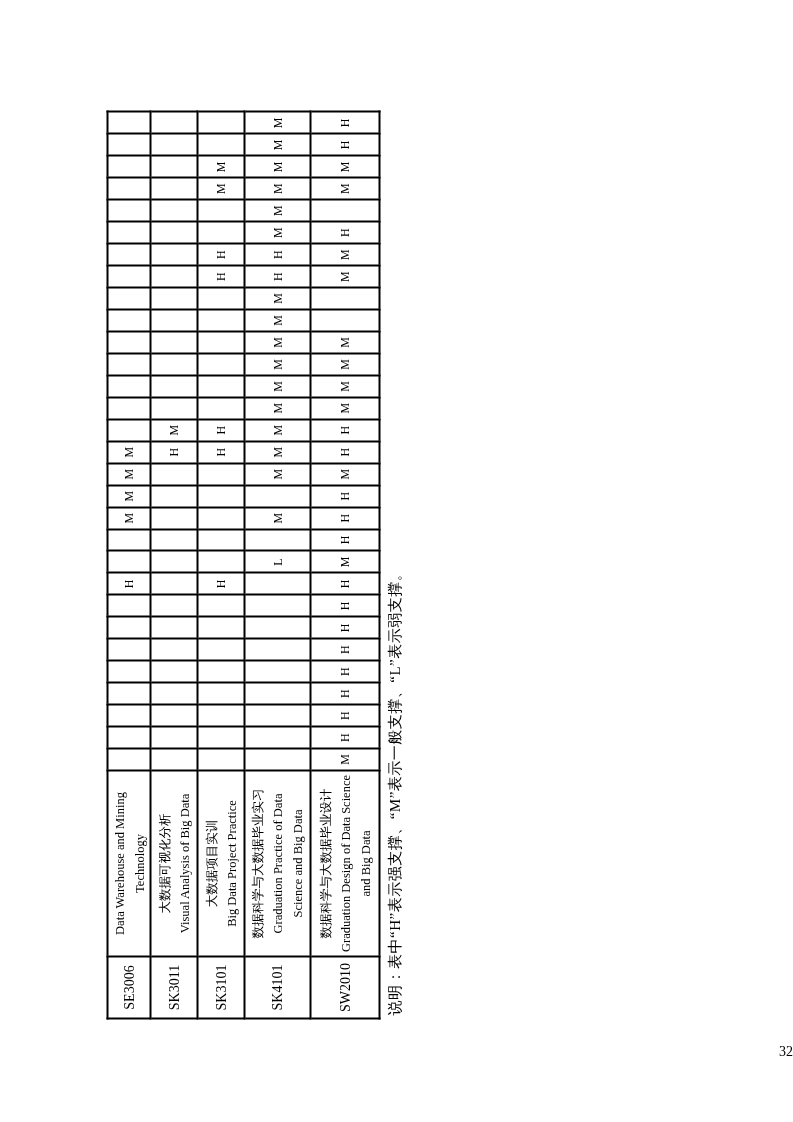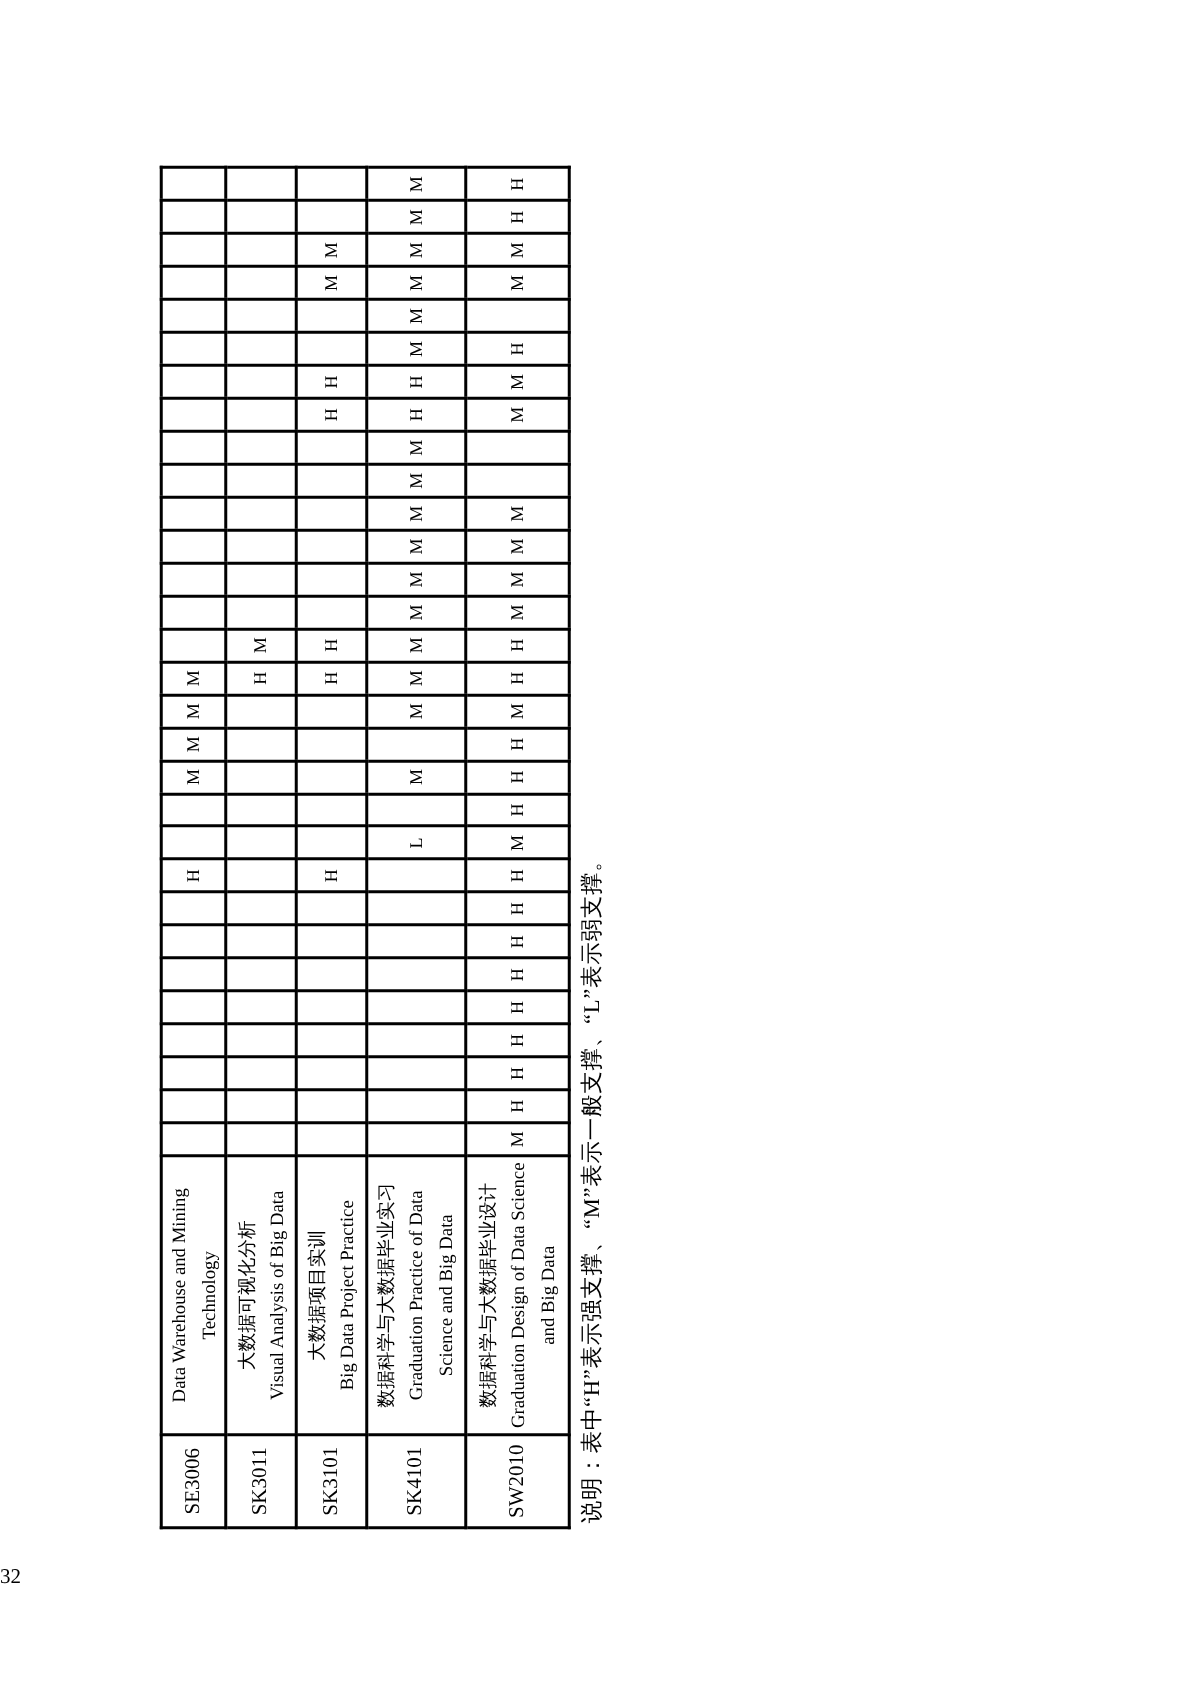--- a/index.html
+++ b/index.html
@@ -45,21 +45,21 @@
     margin-top: 5px;
     padding-left: 4px;
     font-size: 15px;
     letter-spacing: 0.5px;
     white-space: nowrap;
   }
   .page-number {
     position: absolute;
     top: 1044px; left: 0;
     width: 793px;
-    text-align: left;
+    text-align: right;
     font-size: 14px;
   }
 </style>
 </head>
 <body>
 
 <div class="page">
 
   <div class="rotated-block">
 

